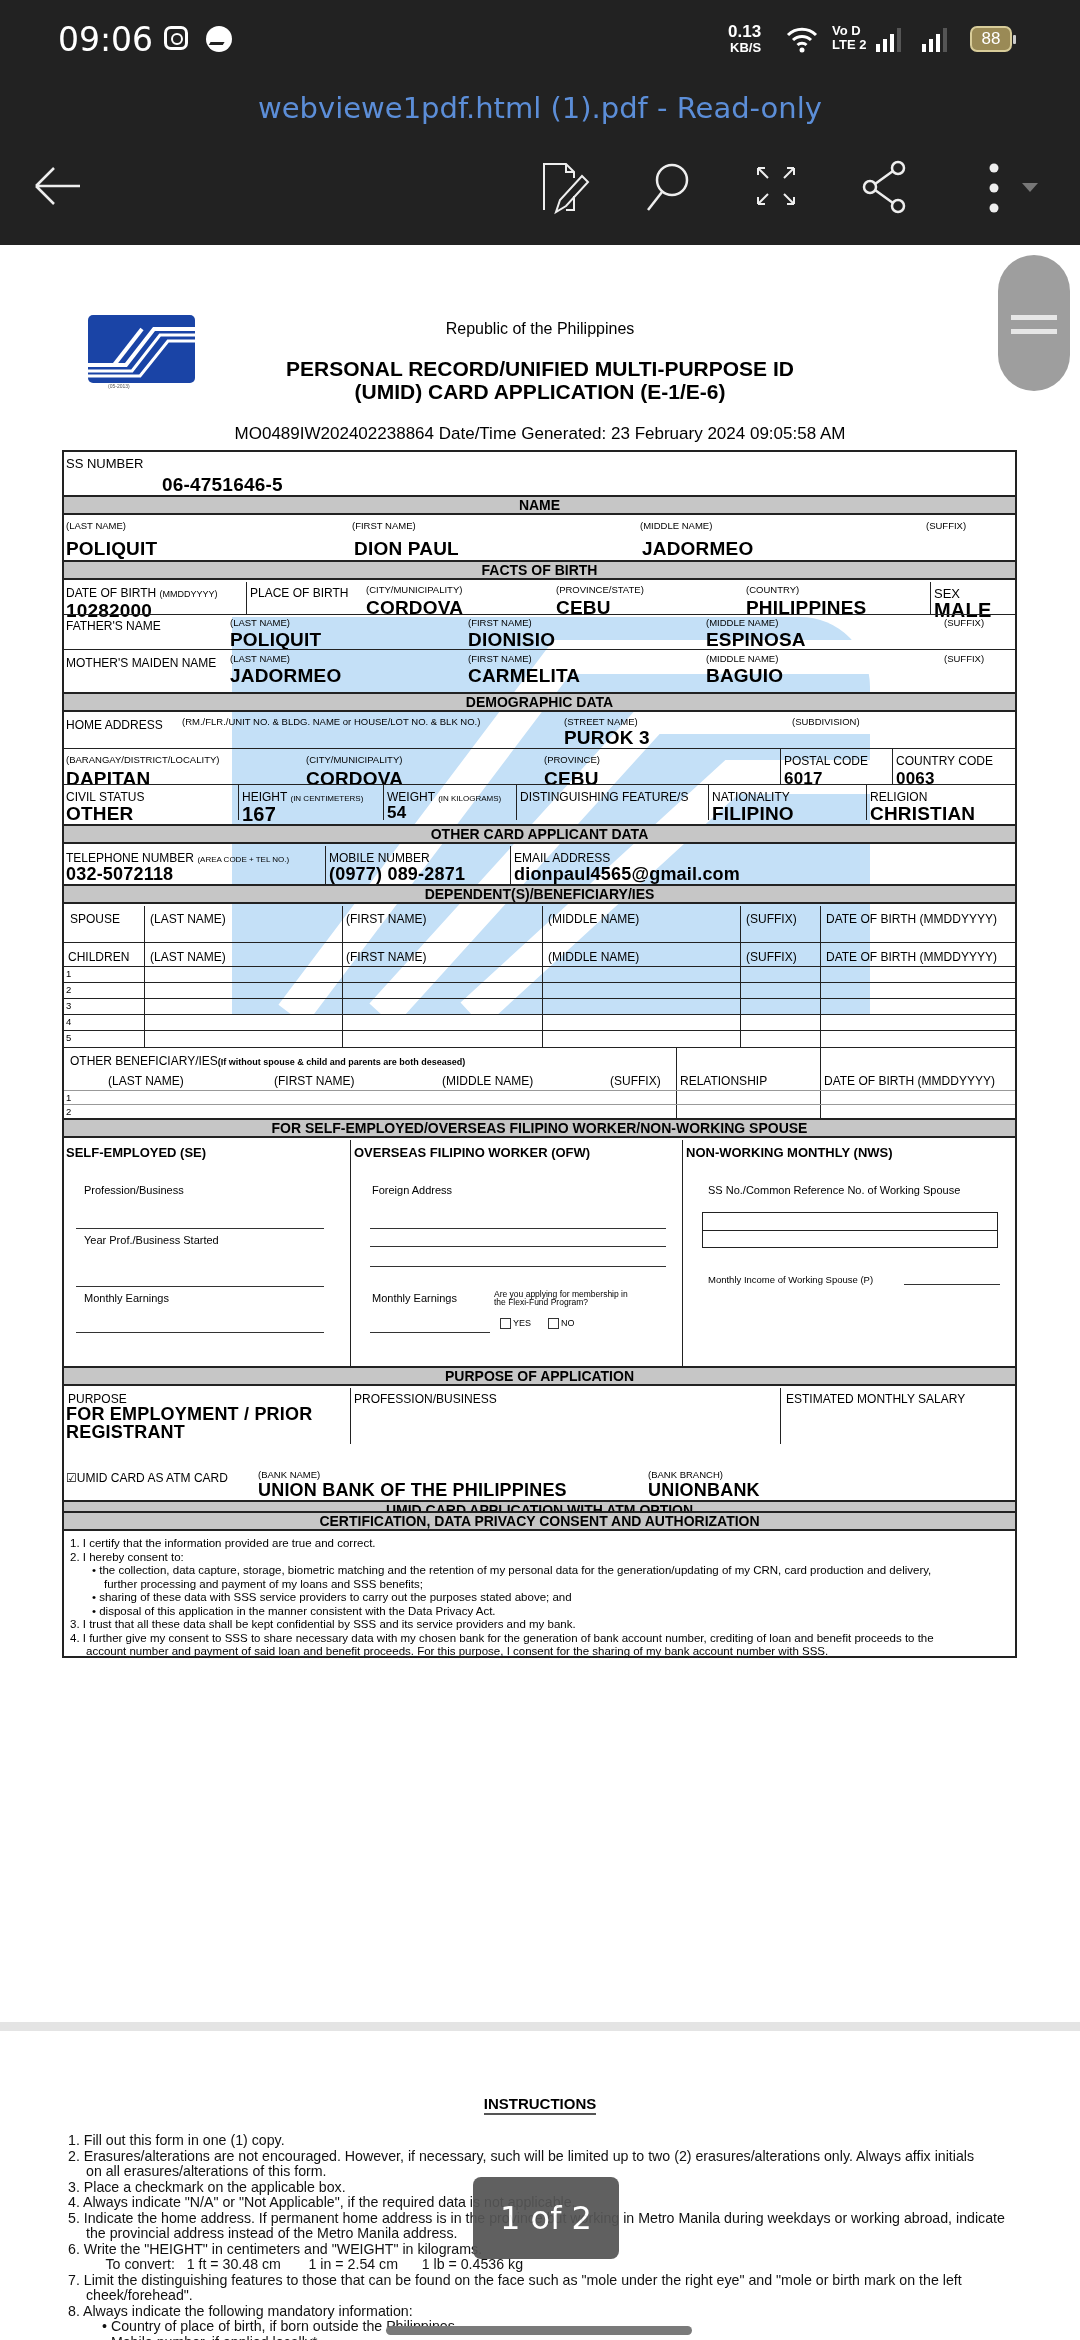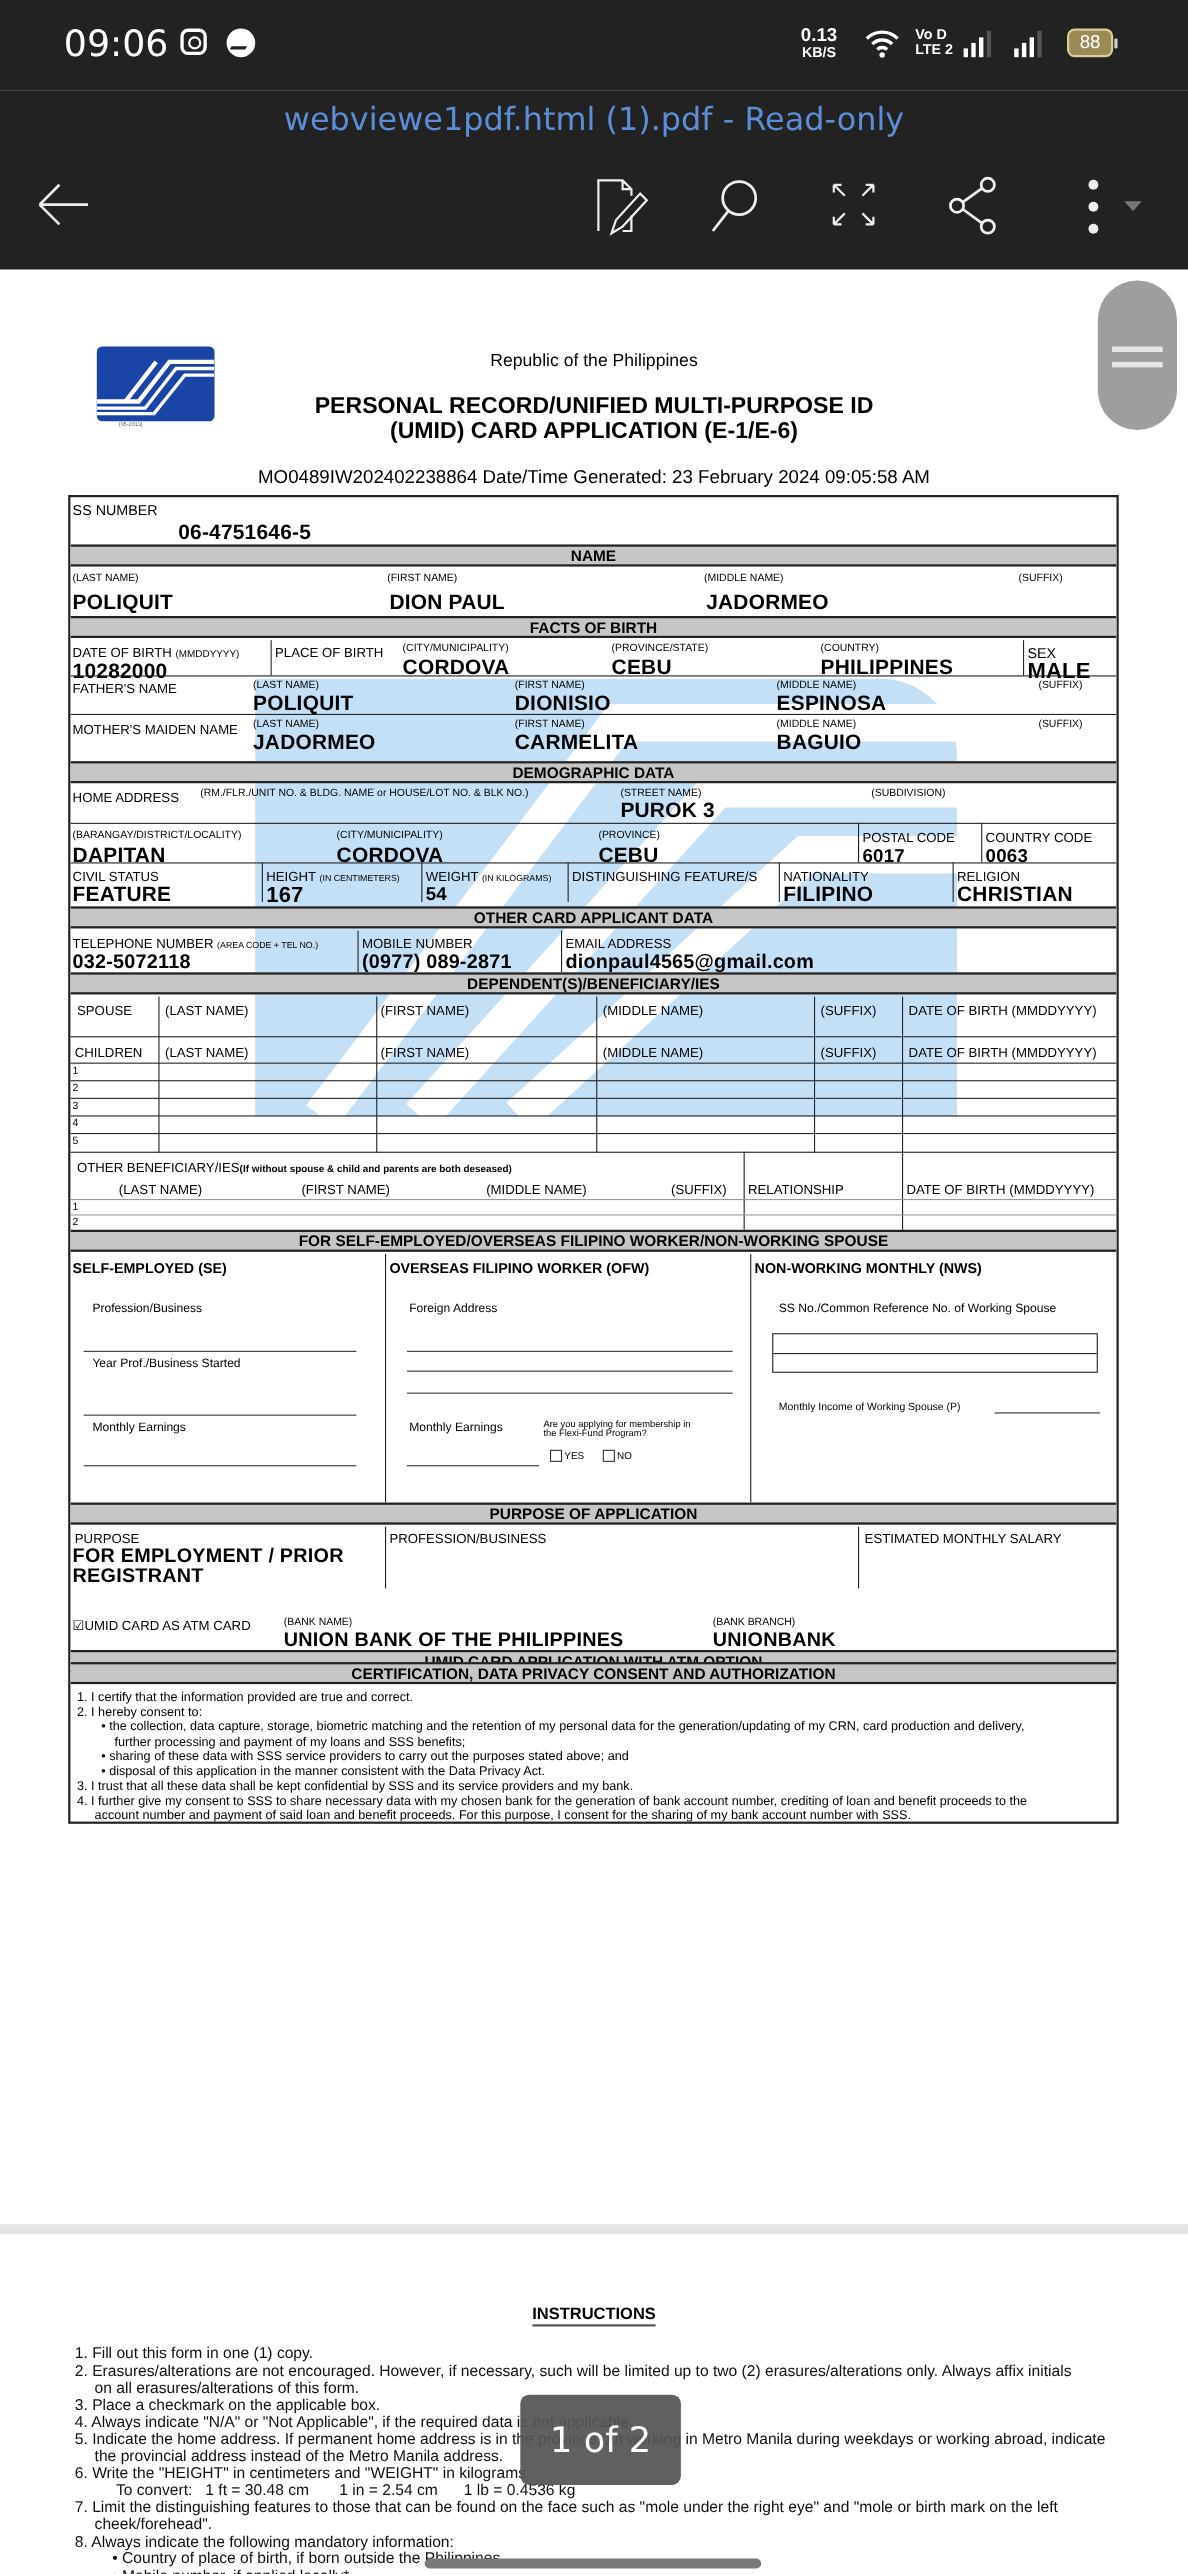--- a/index.html
+++ b/index.html
@@ -3,21 +3,21 @@
 <meta charset="utf-8">
 <style>
 *{box-sizing:border-box;margin:0;padding:0}
 html,body{width:1080px;height:2340px;overflow:hidden;background:#fff;font-family:"Liberation Sans",sans-serif}
 .statusbar{position:absolute;left:0;top:0;width:1080px;height:82px;background:#222;color:#fff}
 .sb-time{position:absolute;left:58px;top:20px;font-size:33px;font-family:"DejaVu Sans",sans-serif;letter-spacing:0px}
 .sb-ig{position:absolute;left:164px;top:26px;width:24px;height:24px;border:3px solid #fff;border-radius:7px}
 .sb-ig:after{content:"";position:absolute;left:4px;top:4px;width:8px;height:8px;border:2px solid #fff;border-radius:50%}
 .sb-msg{position:absolute;left:206px;top:26px;width:26px;height:26px;background:#fff;border-radius:50%}
 .sb-msg:after{content:"";position:absolute;left:6px;top:8px;width:14px;height:8px;border-bottom:3px solid #222;transform:skewX(-30deg)}
-.sb-speed{position:absolute;left:728px;top:24px;font-size:17px;line-height:16px;text-align:center;font-weight:bold}
+.sb-speed{position:absolute;left:728px;top:24px;font-size:17px;line-height:16px;text-align:right;font-weight:bold}
 .sb-wifi{position:absolute;left:786px;top:24px;width:32px;height:32px}
 .sb-volte{position:absolute;left:832px;top:24px;font-size:13px;line-height:14px;font-weight:bold}
 .sb-sig{position:absolute;top:28px;width:28px;height:24px}
 .sb-sig i{position:absolute;bottom:0;width:4px;background:#fff}
 .sb-batt{position:absolute;left:970px;top:26px;width:42px;height:26px;background:#9a8a56;border:2px solid #d8cc99;border-radius:7px;font-size:17px;text-align:center;line-height:22px;color:#fff}
 .sb-batt:after{content:"";position:absolute;right:-6px;top:7px;width:3px;height:9px;background:#ccc;border-radius:1px}
 .appbar{position:absolute;left:0;top:82px;width:1080px;height:163px;background:#222}
 .doc-title{position:absolute;left:0;width:1080px;top:4px;text-align:center;color:#5c8ed8;font-size:29px;font-family:"DejaVu Sans",sans-serif}
 .tb-icon{position:absolute;top:74px;width:60px;height:60px}
 .page{position:absolute;left:0;top:245px;width:1080px}
@@ -199,21 +199,21 @@
   <div class="val" style="left:480px;top:316px">CEBU</div>
   <div class="vline" style="left:716px;top:296px;height:36px"></div>
   <div class="lbl" style="left:720px;top:302px">POSTAL CODE</div>
   <div class="val" style="left:720px;top:317px;font-size:17px">6017</div>
   <div class="vline" style="left:828px;top:296px;height:36px"></div>
   <div class="lbl" style="left:832px;top:302px">COUNTRY CODE</div>
   <div class="val" style="left:832px;top:317px;font-size:17px">0063</div>
   <div class="hline" style="left:0;top:332px;width:951px"></div>
 
   <div class="lbl" style="left:2px;top:338px">CIVIL STATUS</div>
-  <div class="val" style="left:2px;top:351px">FEATURE</div>
+  <div class="val" style="left:2px;top:351px">OTHER</div>
   <div class="vline" style="left:174px;top:332px;height:36px"></div>
   <div class="lbl" style="left:178px;top:338px"><span>HEIGHT</span> <span style="font-size:8px">(IN CENTIMETERS)</span></div>
   <div class="val" style="left:178px;top:351px;font-size:20px">167</div>
   <div class="vline" style="left:319px;top:332px;height:36px"></div>
   <div class="lbl" style="left:323px;top:338px"><span>WEIGHT</span> <span style="font-size:8px">(IN KILOGRAMS)</span></div>
   <div class="val" style="left:323px;top:351px;font-size:17px">54</div>
   <div class="vline" style="left:452px;top:332px;height:36px"></div>
   <div class="lbl" style="left:456px;top:338px">DISTINGUISHING FEATURE/S</div>
   <div class="vline" style="left:644px;top:332px;height:36px"></div>
   <div class="lbl" style="left:648px;top:338px">NATIONALITY</div>

